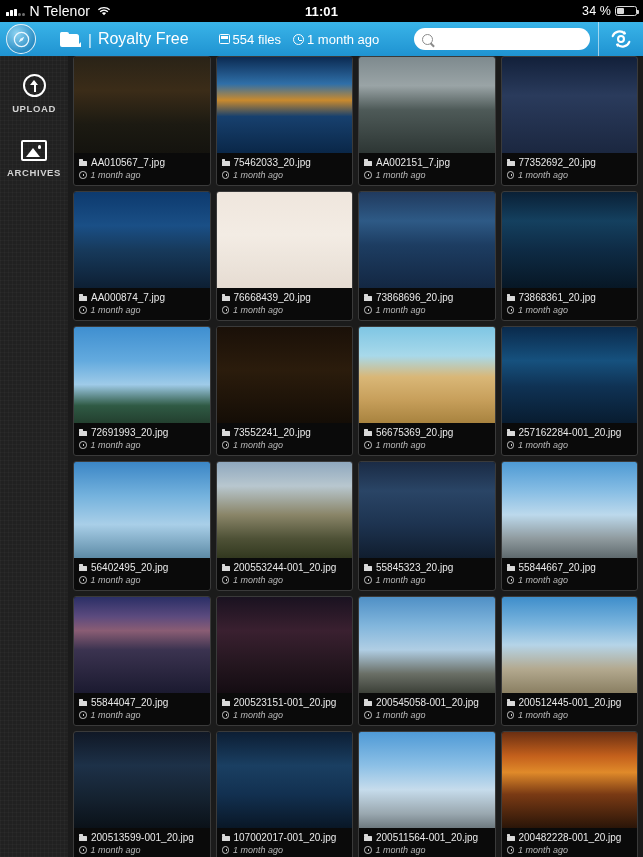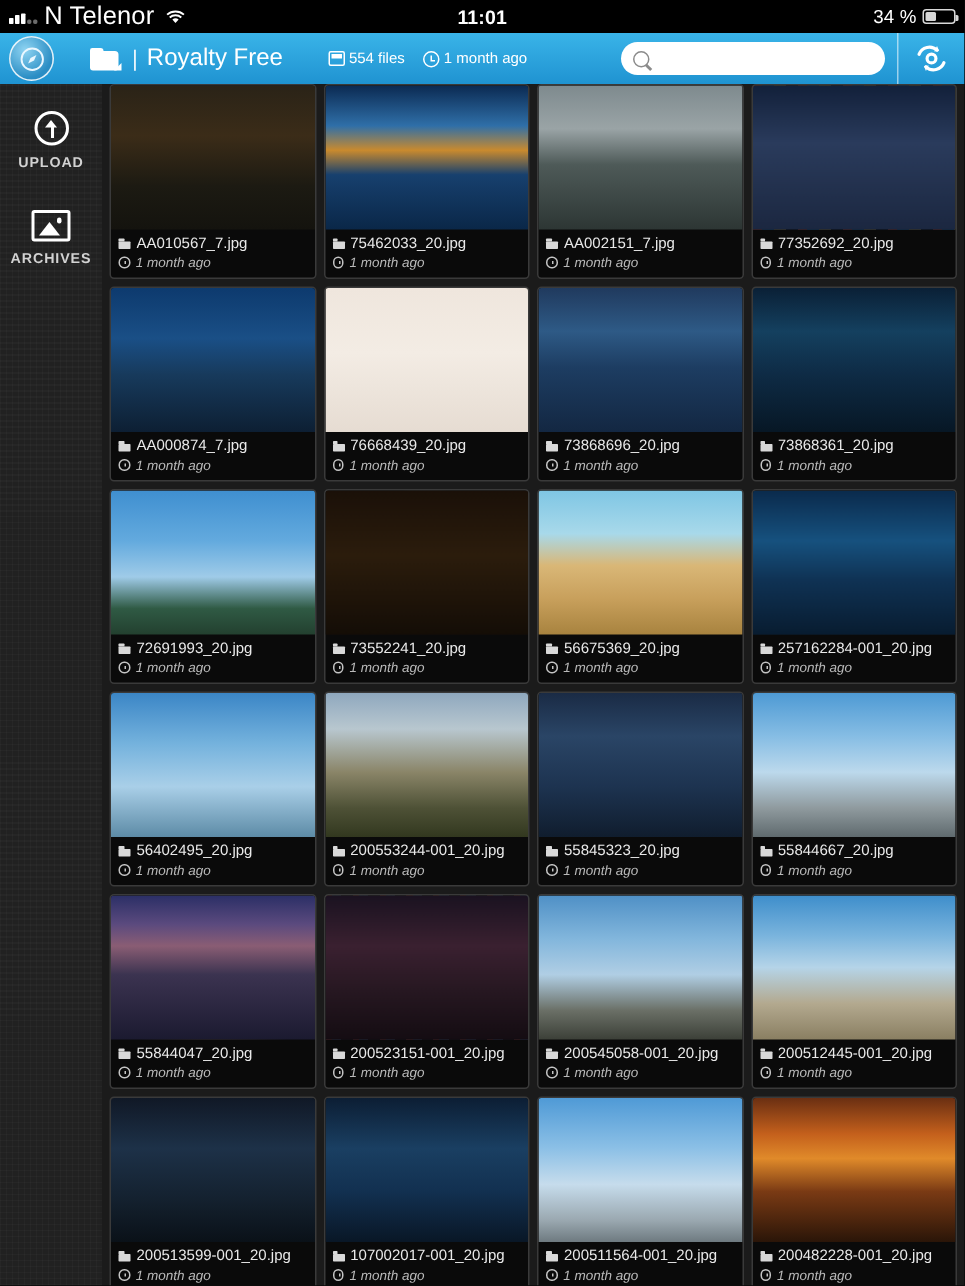--- a/index.html
+++ b/index.html
@@ -18,21 +18,21 @@
     font-size:12.5px; letter-spacing:.1px;
   }
   .sb-left { display:flex; align-items:center; gap:5px; padding-left:6px; }
   .signal { display:flex; align-items:flex-end; gap:1.5px; height:9px; }
   .signal i { display:block; width:2.5px; background:#fff; border-radius:.5px; }
   .signal i:nth-child(1){height:4px}
   .signal i:nth-child(2){height:5.5px}
   .signal i:nth-child(3){height:7px}
   .signal i:nth-child(4){height:3px;background:#6b6b6b;border-radius:50%;width:2.5px}
   .signal i:nth-child(5){height:3px;background:#6b6b6b;border-radius:50%;width:2.5px}
-  .carrier { font-size:17px; }
+  .carrier { font-size:14px; }
   .wifi { width:14px;height:11px; position:relative; margin-left:2px;}
   .sb-center {
     position:absolute; left:0; right:0; text-align:center;
     font-size:13px; font-weight:bold;
   }
   .sb-right {
     margin-left:auto; display:flex; align-items:center; gap:4px;
     padding-right:6px; font-size:12.5px;
   }
   .battery { width:22px; height:10px; border:1px solid #d8d8d8; border-radius:2.5px; position:relative; }
@@ -51,21 +51,21 @@
     border:1.5px solid rgba(255,255,255,.85);
     display:flex;align-items:center;justify-content:center;flex:none;
   }
   .crumb { display:flex; align-items:center; gap:4px; margin-left:24px; }
   .folder-ic { width:22px;height:16px;position:relative;flex:none; }
   .folder-ic .b{position:absolute;left:0;bottom:0;width:19px;height:13px;background:#fff;border-radius:1.5px 2.5px 2px 2px;}
   .folder-ic .t{position:absolute;left:0;top:1px;width:9px;height:4px;background:#fff;border-radius:1.5px 2px 0 0;}
   .folder-ic .tri{position:absolute;right:1px;bottom:0;width:0;height:0;border-left:5px solid transparent;border-bottom:5px solid #fff;}
   .crumb-sep{font-size:15px;opacity:.9;margin:0 2px;}
   .crumb-title{font-size:16px;}
-  .meta { display:flex; align-items:center; gap:12px; margin-left:30px; font-size:10px; }
+  .meta { display:flex; align-items:center; gap:12px; margin-left:30px; font-size:13px; }
   .meta span.m { display:flex; align-items:center; gap:3px; }
   .file-ic{width:11px;height:10px;border:1.4px solid #fff;border-radius:1.5px;position:relative;flex:none;}
   .file-ic::after{content:"";position:absolute;left:1px;right:1px;top:1px;height:2.5px;background:#fff;}
   .clock-ic{width:11px;height:11px;border:1.4px solid #fff;border-radius:50%;position:relative;flex:none;}
   .clock-ic::before{content:"";position:absolute;left:4px;top:2px;width:1.2px;height:3.5px;background:#fff;}
   .clock-ic::after{content:"";position:absolute;left:4.5px;top:5px;width:3px;height:1.2px;background:#fff;}
   .search-wrap{ margin-left:auto; margin-right:8px; }
   .search-box{
     width:176px;height:22px;background:#fff;border-radius:11px;
     display:flex;align-items:center;padding:0 8px;gap:5px;

